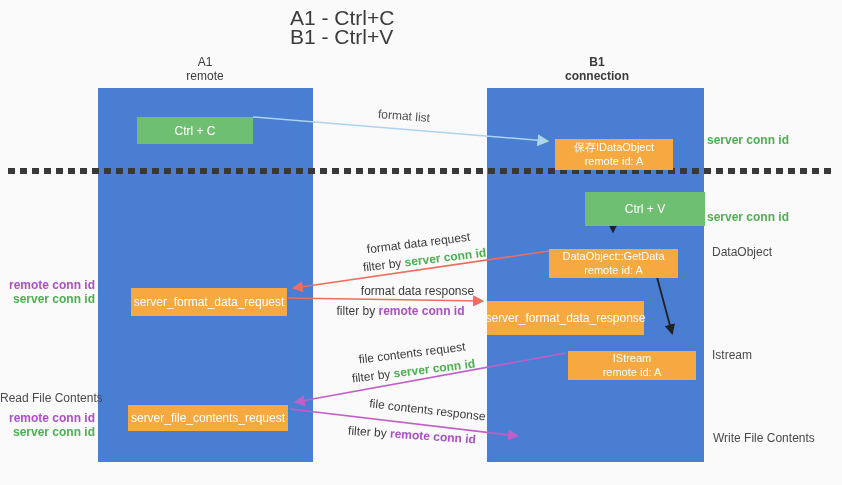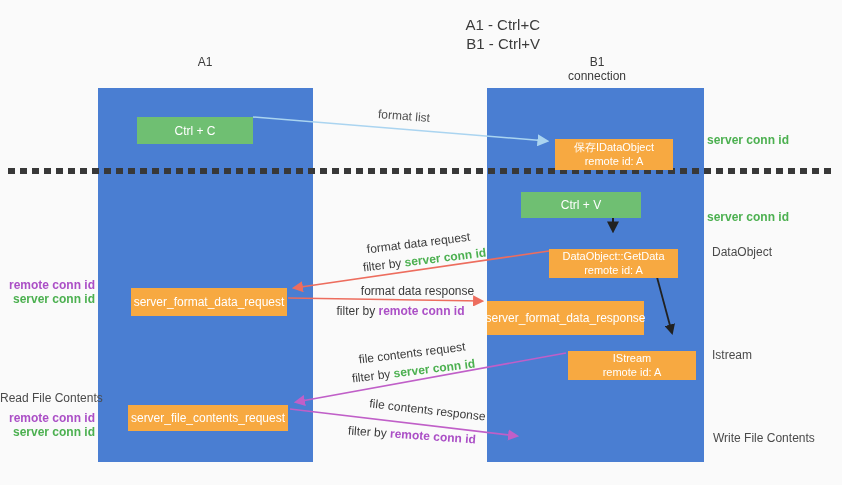--- a/index.html
+++ b/index.html
@@ -9,23 +9,23 @@
   }
   .canvas {
     position: relative;
     width: 842px;
     height: 485px;
     overflow: hidden;
     background: var(--background, #fafafa);
   }
   .title {
     position: absolute;
-    left: 290px; top: 15px; width: 250px;
-    text-align: right;
-    font-size: 15px;
+    left: 290px; top: 8px; width: 250px;
+    text-align: left;
+    font-size: 21px;
     line-height: 19px;
     color: var(--text-dark, #3b3b3b);
   }
   .col-header {
     position: absolute;
     width: 120px;
     text-align: center;
     font-size: 12px;
     line-height: 14px;
     color: var(--text-dark, #3b3b3b);
@@ -89,22 +89,23 @@
 
 <div class="canvas">
 
   <div class="title">
     <div>A1 - Ctrl+C</div>
     <div>B1 - Ctrl+V</div>
   </div>
 
   <div class="col-header" style="left:145px; top:55px;">
     <div>A1</div>
-  </div>
-  <div class="col-header" style="left:537px; top:55px;">
+    <div>remote</div>
+  </div>
+  <div class="col-header" style="left:537px; top:55px;font-weight:bold;">
     <div>B1</div>
     <div>connection</div>
   </div>
 
   <div class="column" style="left:98px; width:215px;"></div>
   <div class="column" style="left:487px; width:217px;"></div>
 
   <div class="dashed-divider"></div>
 
   <svg class="arrow-layer" width="842" height="485">
@@ -133,21 +134,21 @@
 
   <div class="node green" style="left:137px; top:105px; width:116px; height:27px;">
     <div>Ctrl + C</div>
   </div>
 
   <div class="node orange two-line" style="left:555px; top:127px; width:118px; height:31px;">
     <div>保存IDataObject</div>
     <div>remote id: A</div>
   </div>
 
-  <div class="node green" style="left:521px; top:180px; width:120px; height:26px;">
+  <div class="node green" style="left:585px; top:180px; width:120px; height:34px;">
     <div>Ctrl + V</div>
   </div>
 
   <div class="node orange two-line" style="left:549px; top:237px; width:129px; height:29px;">
     <div>DataObject::GetData</div>
     <div>remote id: A</div>
   </div>
 
   <div class="node orange" style="left:131px; top:276px; width:156px; height:28px;">
     <div>server_format_data_request</div>

